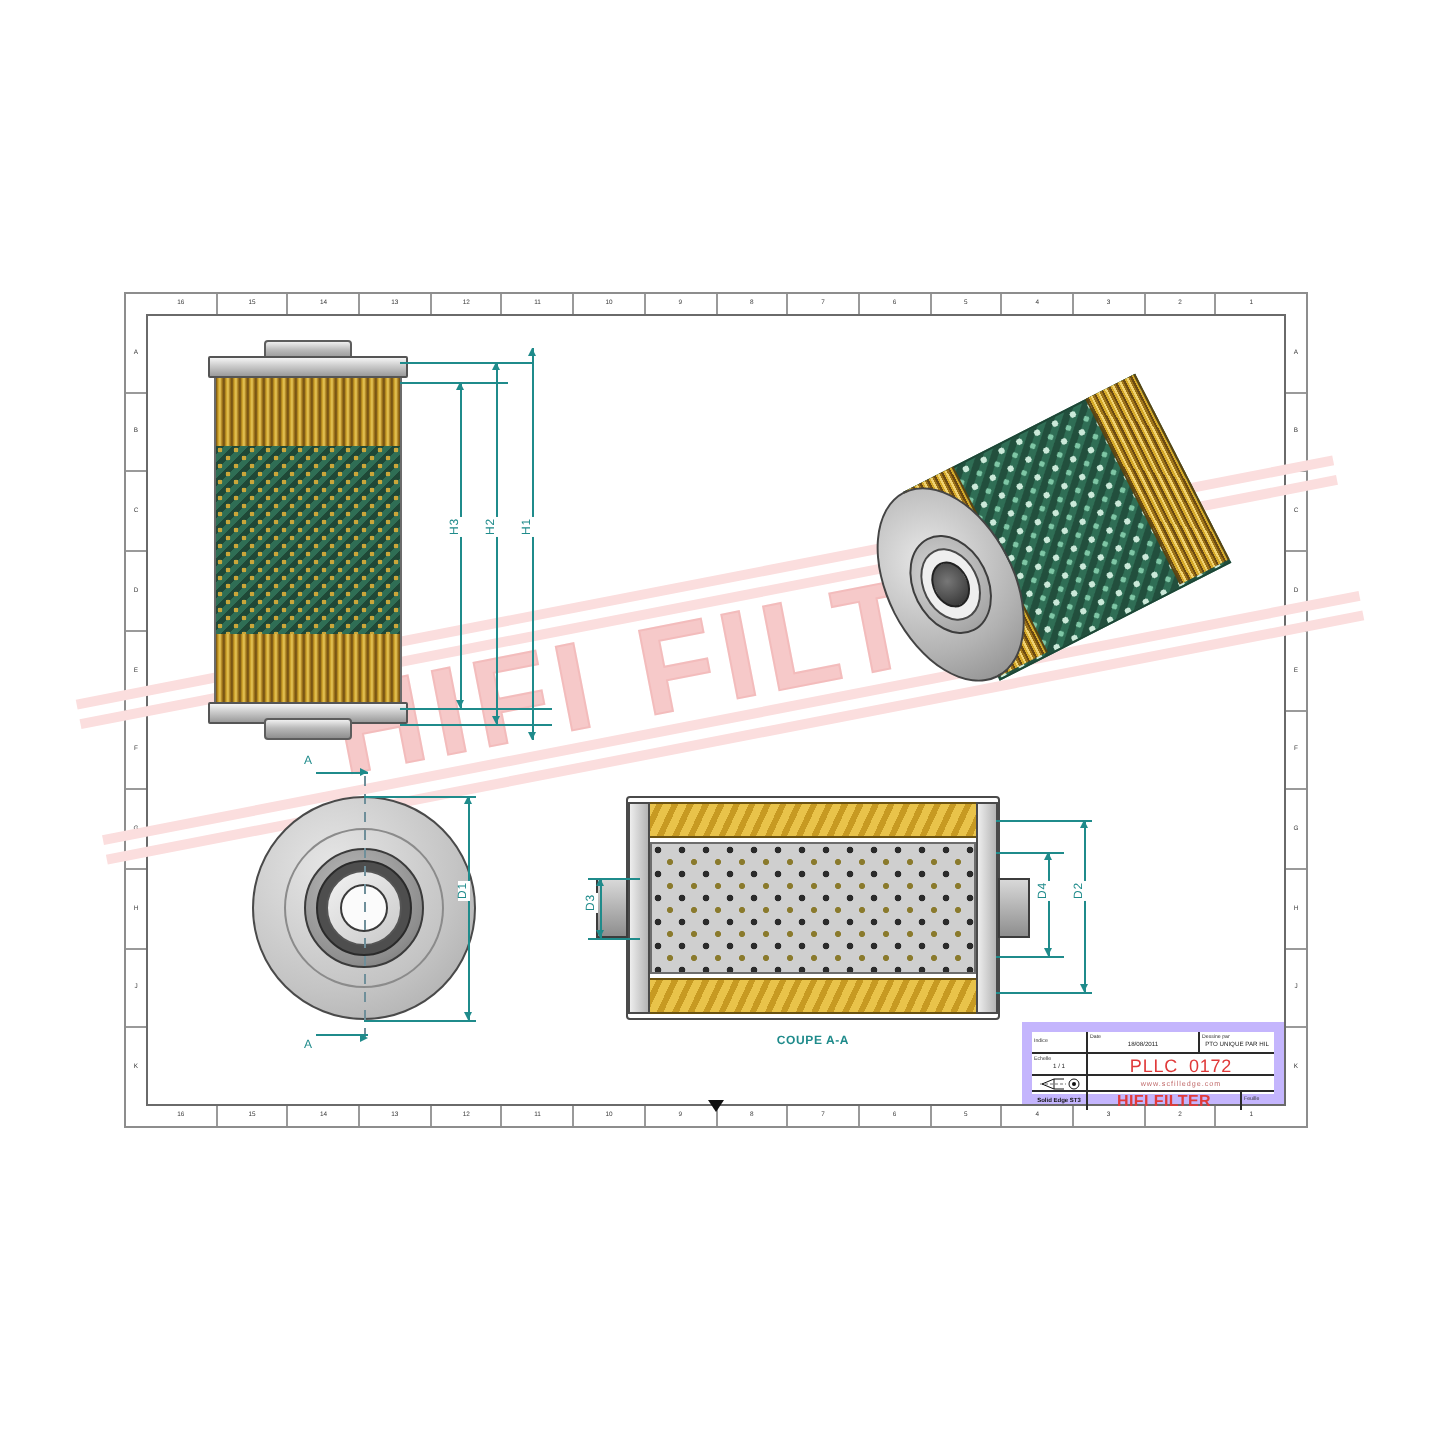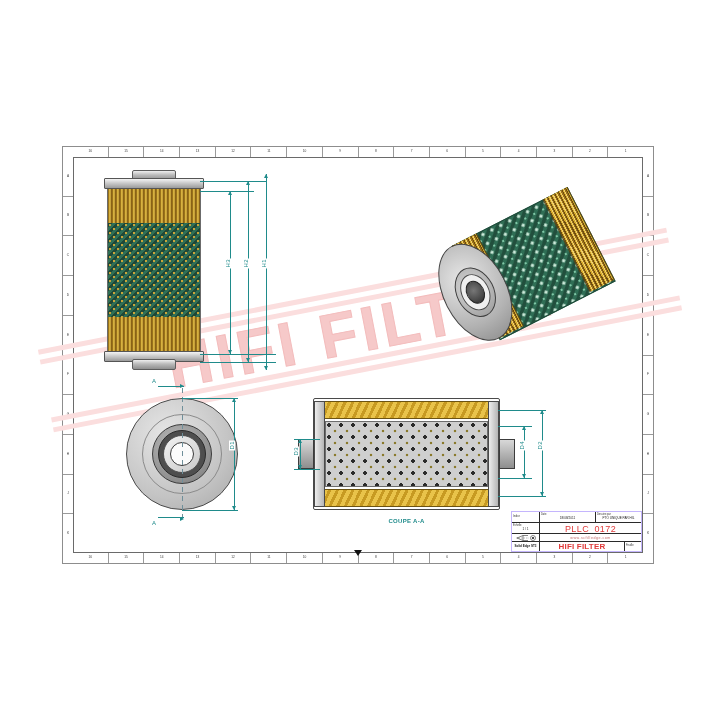--- a/index.html
+++ b/index.html
@@ -149,21 +149,21 @@
      border:1px solid #444;box-sizing:border-box;}
   .iso-ring{position:absolute;left:13px;top:26px;width:38px;height:52px;border-radius:50%;
      background:radial-gradient(circle at 40% 36%,#d6d6d6,#9a9a9a);border:1px solid #3d3d3d;box-sizing:border-box;}
   .iso-ring2{position:absolute;left:18px;top:33px;width:28px;height:38px;border-radius:50%;
      background:#efefef;border:1px solid #4a4a4a;box-sizing:border-box;}
   .iso-bore{position:absolute;left:23px;top:40px;width:18px;height:24px;border-radius:50%;
      background:radial-gradient(circle at 45% 40%,#777,#2d2d2d);border:1px solid #222;box-sizing:border-box;}
 
   
   .title-block{position:absolute;left:511px;top:511px;width:131px;height:41px;
-     border:1px solid #c4b5fd;box-sizing:border-box;background:#fff;font-size:3.6px;color:#222;}
+     border:5px solid #c4b5fd;box-sizing:border-box;background:#fff;font-size:3.6px;color:#222;}
   .tb-row{display:flex;width:100%;box-sizing:border-box;}
   .tb-r1{height:11px;border-bottom:1px solid #2a2a2a;}
   .tb-r2{height:11px;border-bottom:1px solid #2a2a2a;}
   .tb-r3{height:8px;border-bottom:1px solid #2a2a2a;}
   .tb-r4{height:9px;}
   .tb-c{position:relative;border-right:1px solid #2a2a2a;box-sizing:border-box;
      padding:.5px 1px;display:flex;flex-direction:column;justify-content:center;overflow:hidden;}
   .tb-c:last-child{border-right:none;}
   .tb-lbl{font-size:2.6px;color:#333;line-height:1;}
   .tb-val{font-size:3.1px;color:#222;line-height:1.1;text-align:center;}

